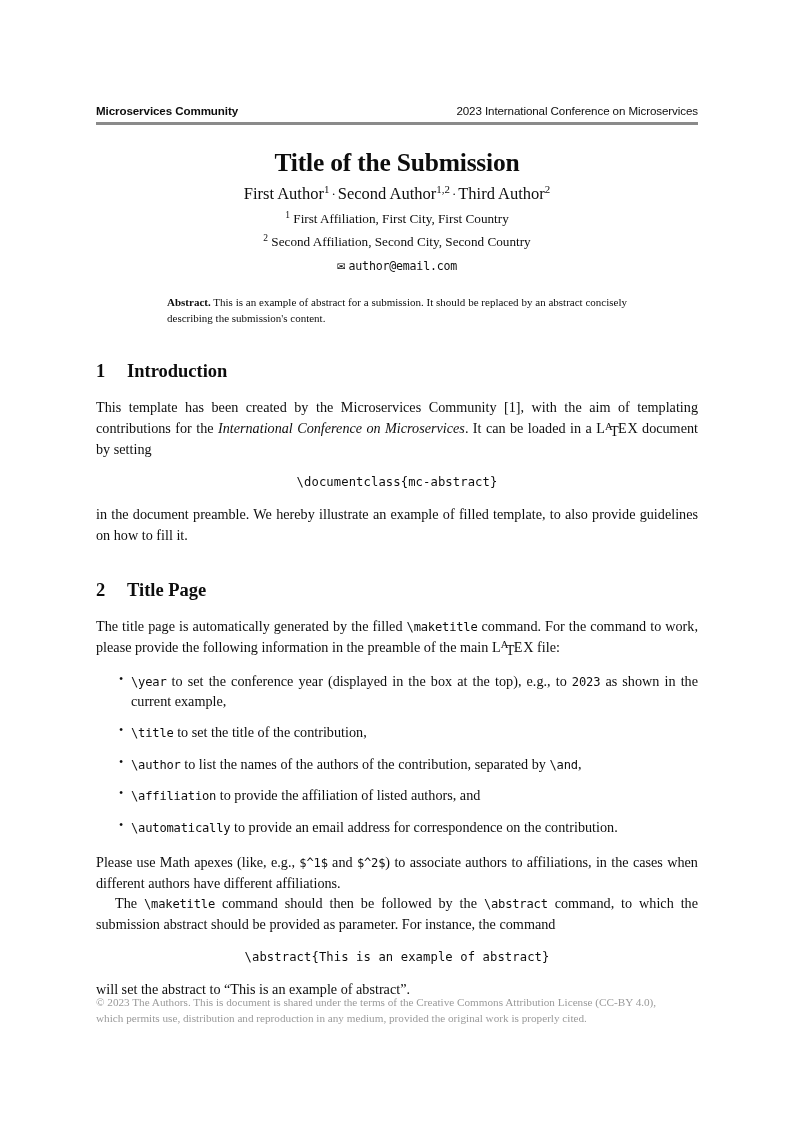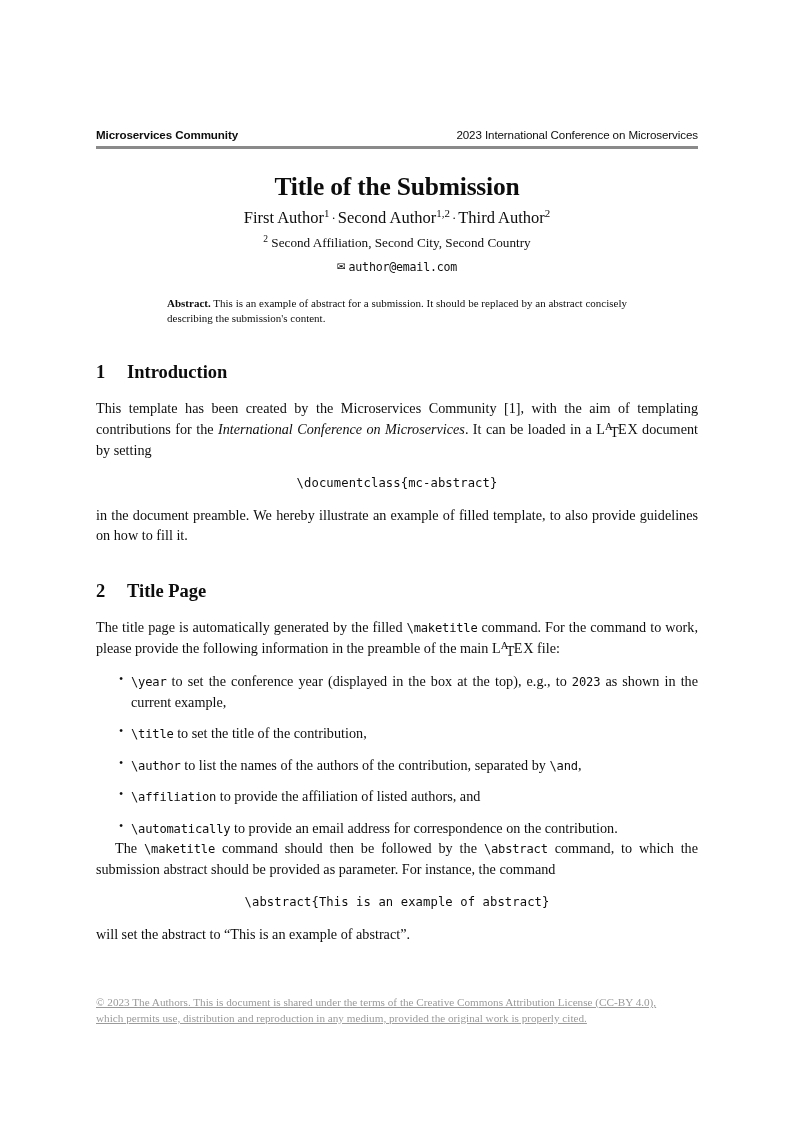--- a/index.html
+++ b/index.html
@@ -20,21 +20,20 @@
     left: 0; top: 0;
     width: 794px;
     height: 1123px;
     background: #ffffff;
   }
   .content {
     position: absolute;
     left: 96px;
     top: 104px;
     width: 602px;
-    margin-top: 24px;
   }
 
   
   .runhead {
     display: flex;
     justify-content: space-between;
     align-items: baseline;
     font-size: 12.2px;
     line-height: 1.15;
   }
@@ -195,21 +194,20 @@
   
   .footer {
     position: absolute;
     left: 96px;
     top: 995px;
     width: 602px;
     color: #9a9a9a;
     font-size: 11.2px;
     line-height: 1.42;
     text-align: justify;
-    text-decoration: underline;
   }
 </style>
 </head>
 <body>
 
 <div class="page">
 
   <div class="content">
 
     <div class="runhead">
@@ -218,20 +216,21 @@
     </div>
     <div class="runrule"></div>
 
     <div class="titleblock">
       <div class="doc-title">Title of the Submission</div>
 
       <div class="authors">
         <span><span>First Author</span><sup class="mark">1</sup></span><span class="sep">·</span><span><span>Second Author</span><sup class="mark">1,2</sup></span><span class="sep">·</span><span><span>Third Author</span><sup class="mark">2</sup></span>
       </div>
 
+      <div class="affil"><sup class="mark">1</sup> <span>First Affiliation, First City, First Country</span></div>
       <div class="affil"><sup class="mark">2</sup> <span>Second Affiliation, Second City, Second Country</span></div>
 
       <div class="correspondence"><span class="env-icon">✉</span><span>author@email.com</span></div>
     </div>
 
     <div class="abstract"><span class="lead">Abstract.</span> <span>This is an example of abstract for a submission. It should be replaced by an abstract concisely describing the submission's content.</span></div>
 
     <h2 class="section">
       <span class="num">1</span>
       <span>Introduction</span>
@@ -255,20 +254,21 @@
 
       <li><span class="bullet">•</span><code>\title</code><span> to set the title of the contribution,</span></li>
 
       <li><span class="bullet">•</span><code>\author</code><span> to list the names of the authors of the contribution, separated by </span><code>\and</code><span>,</span></li>
 
       <li><span class="bullet">•</span><code>\affiliation</code><span> to provide the affiliation of listed authors, and</span></li>
 
       <li><span class="bullet">•</span><code>\automatically</code><span> to provide an email address for correspondence on the contribution.</span></li>
     </ul>
 
+    <p class="body"><span>Please use Math apexes (like, e.g., </span><code>$^1$</code><span> and </span><code>$^2$</code><span>) to associate authors to affiliations, in the cases when different authors have different affiliations.</span></p>
 
     <p class="body indent"><span>The </span><code>\maketitle</code><span> command should then be followed by the </span><code>\abstract</code><span> command, to which the submission abstract should be provided as parameter. For instance, the command</span></p>
 
     <div class="codeline">\abstract{This is an example of abstract}</div>
 
     <p class="body">will set the abstract to “This is an example of abstract”.</p>
 
   </div>
 
   <div class="footer">

